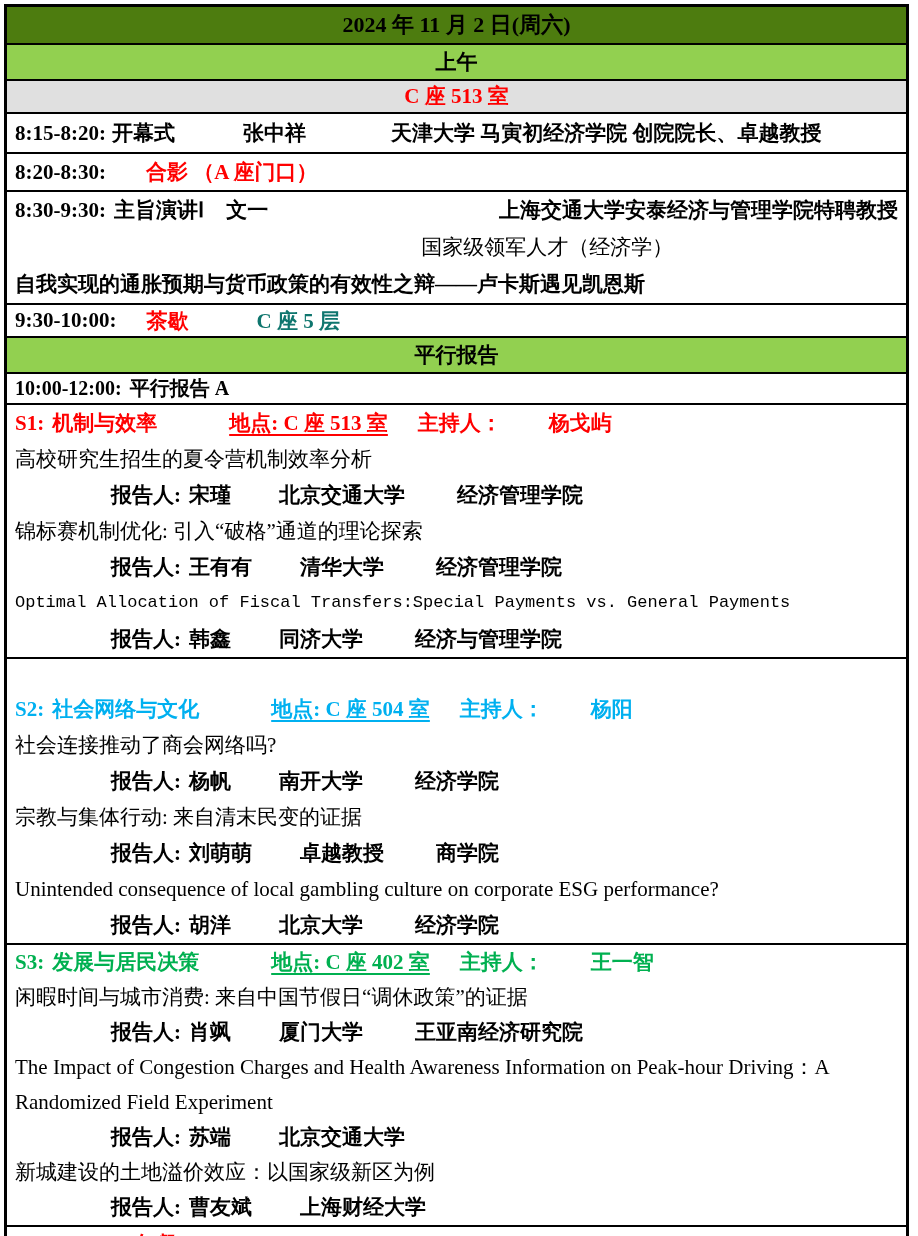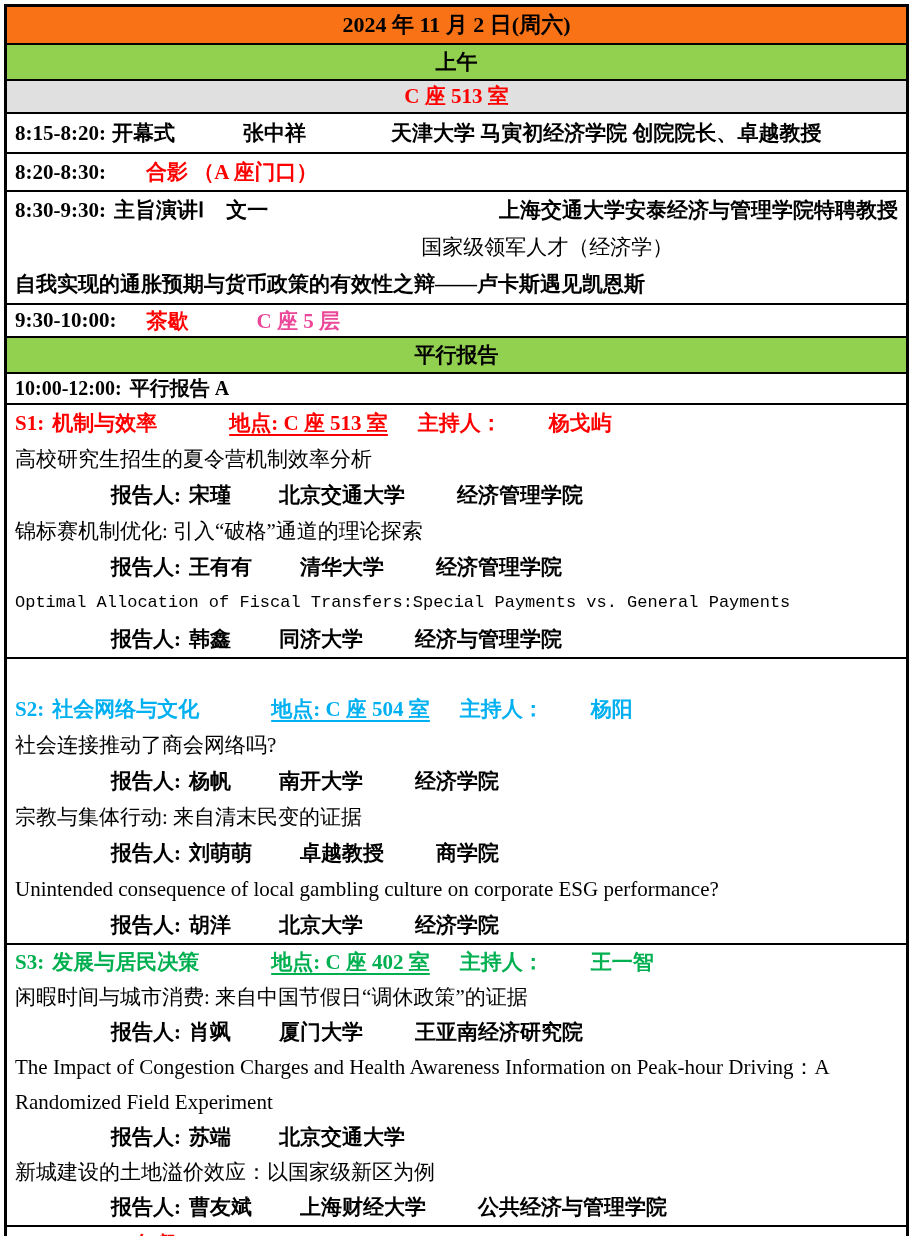--- a/index.html
+++ b/index.html
@@ -47,21 +47,21 @@
   .presenter { padding-left:96px; font-weight:bold; display:flex; }
   .presenter .pname { margin-left:8px; }
   .presenter .puni { margin-left:48px; }
   .presenter .psch { margin-left:52px; }
 </style>
 </head>
 <body>
 
 <div class="table-wrap">
 
-  <div class="row banner dark" style="background-color: #f97316;">2024 年 11 月 2 日(周六)</div>
+  <div class="row banner dark" style="background-color: #4d7c0f;">2024 年 11 月 2 日(周六)</div>
 
   <div class="row banner light" style="background-color: rgb(146, 208, 80);">上午</div>
 
   <div class="row room-row" style="color: rgb(255, 0, 0); background-color: rgb(224, 224, 224);">C 座 513 室</div>
 
   <div class="row line r-open">
     <span>8:15-8:20:</span>
     <span class="ml6">开幕式</span>
     <span class="ml68">张中祥</span>
     <span class="ml85">天津大学 马寅初经济学院 创院院长、卓越教授</span>
@@ -81,21 +81,21 @@
       </span>
       <span>上海交通大学安泰经济与管理学院特聘教授</span>
     </div>
     <div class="kline2">国家级领军人才（经济学）</div>
     <div class="kline3">自我实现的通胀预期与货币政策的有效性之辩——卢卡斯遇见凯恩斯</div>
   </div>
 
   <div class="row line r-tea">
     <span>9:30-10:00:</span>
     <span class="ml30" style="color: rgb(255, 0, 0);">茶歇</span>
-    <span class="ml68" style="color: #ec4899;">C 座 5 层</span>
+    <span class="ml68" style="color: #0f766e;">C 座 5 层</span>
   </div>
 
   <div class="row banner light" style="background-color: rgb(146, 208, 80);">平行报告</div>
 
   <div class="row line r-parallel-a">
     <span>10:00-12:00:</span>
     <span class="ml8">平行报告 A</span>
   </div>
 
   <div class="row session s1">
@@ -180,21 +180,20 @@
       <span>报告人:</span>
       <span class="pname">苏端</span>
       <span class="puni">北京交通大学</span>
       <span class="psch"></span>
     </div>
     <div class="sline paper-title">新城建设的土地溢价效应：以国家级新区为例</div>
     <div class="sline presenter">
       <span>报告人:</span>
       <span class="pname">曹友斌</span>
       <span class="puni">上海财经大学</span>
-      <span class="psch">公共经济与管理学院</span>
     </div>
   </div>
 
   <div class="row line r-lunch">
     <span>12:00-13:00:</span>
     <span class="ml8" style="color: rgb(255, 0, 0);">午餐</span>
   </div>
 
 </div>
 

